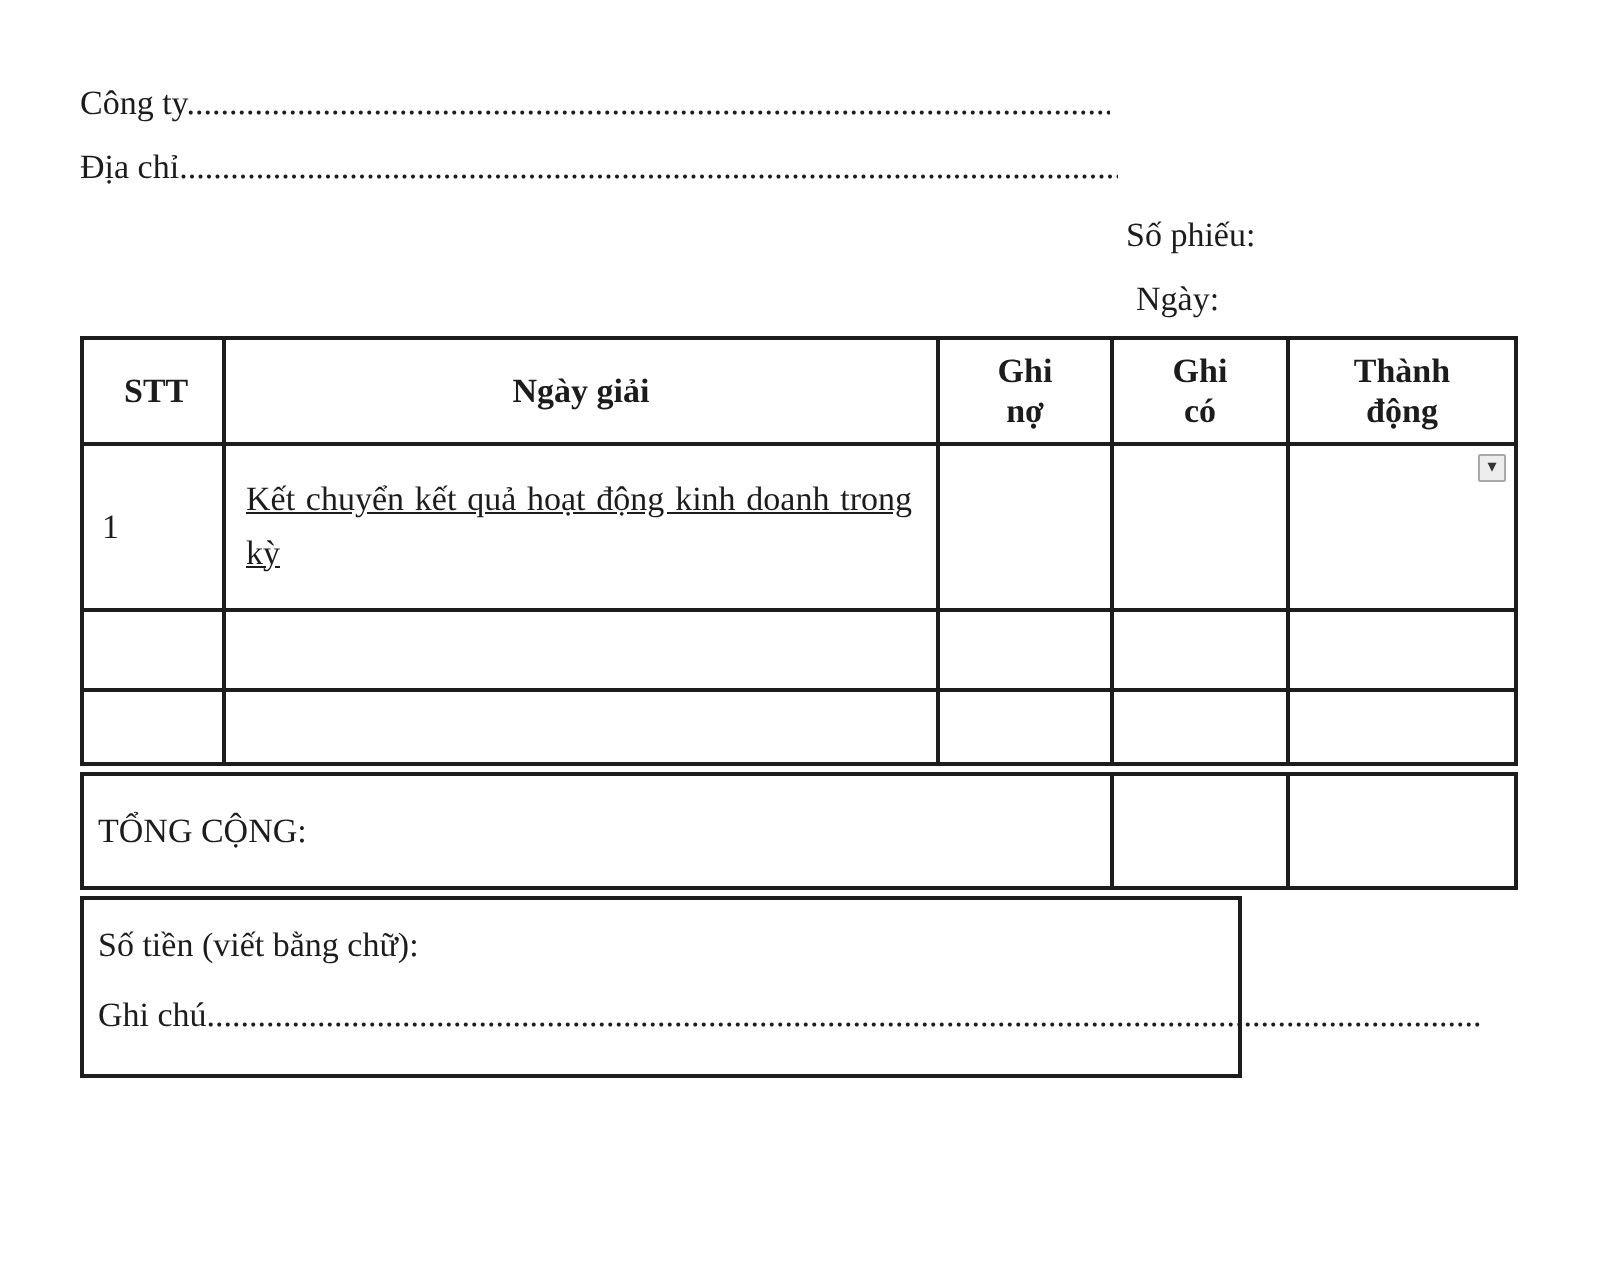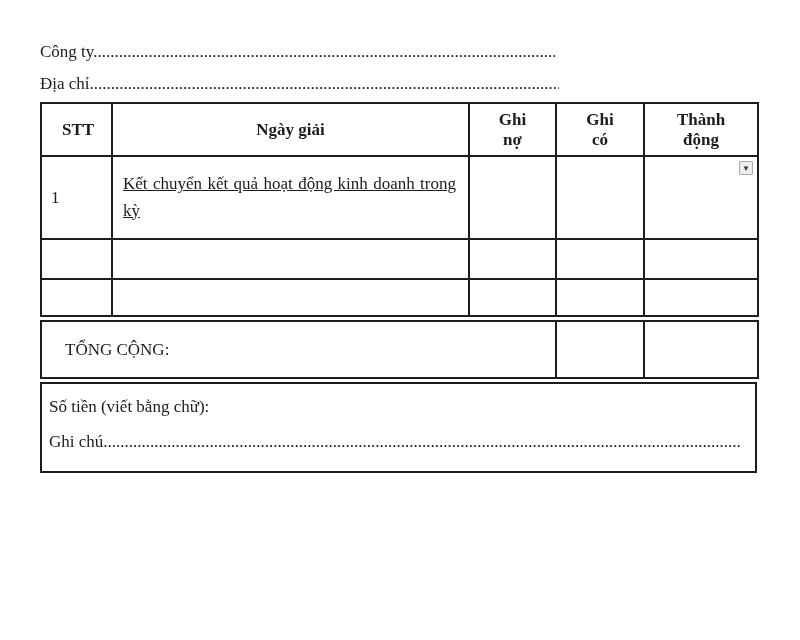--- a/index.html
+++ b/index.html
@@ -49,24 +49,24 @@
     position:absolute; top:4px; right:4px;
     width:14px; height:14px;
     background:#ededed; border:1px solid #a9a9a9; border-radius:1px;
     font-size:9px; line-height:12px; text-align:center; color:#333;
     font-family:"DejaVu Sans",sans-serif;
     cursor:default; padding:0;
   }
 
   .total-table { margin-top:3px; }
   .total-table td { height:57px; }
-  .total-label-cell { padding-left:23px; }
+  .total-label-cell { padding-left:7px; }
 
   .notes-box {
-    margin-top:3px; width:717px; height:91px;
+    margin-top:3px; width:581px; height:91px;
     border:2px solid #1d1d1d;
     padding:11px 0 0 7px;
   }
   .amount-words { font-size:17px; line-height:24px; }
   .note-line { margin-top:11px; width:692px; font-size:17px; line-height:24px;
                white-space:nowrap; overflow:hidden; }
 
   .date-line {
     width:717px; margin-top:31px;
     font-size:17px; line-height:22px; text-align:right;
@@ -75,20 +75,22 @@
 </head>
 <body>
 
 <div class="doc">
 
   <div class="dotline company-line">Công ty........................................................................................................................</div>
   <div class="dotline address-line">Địa chỉ........................................................................................................................</div>
 
 
   <div class="meta">
+    <div class="meta-voucher">Số phiếu:</div>
+    <div class="meta-date">Ngày:</div>
   </div>
 
   <table class="main-table">
     <colgroup>
       <col style="width:71px">
         <col style="width:357px">
         <col style="width:87px">
       <col style="width:88px">
         <col style="width:114px">
     </colgroup>

